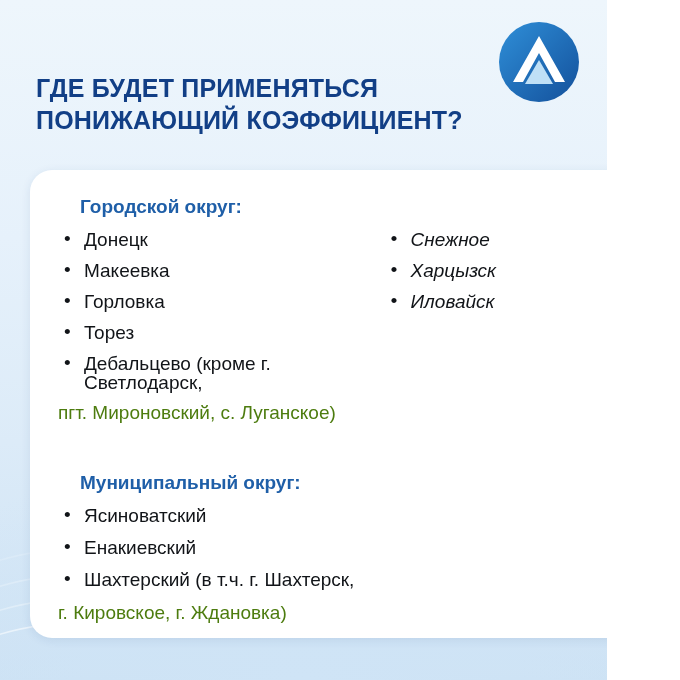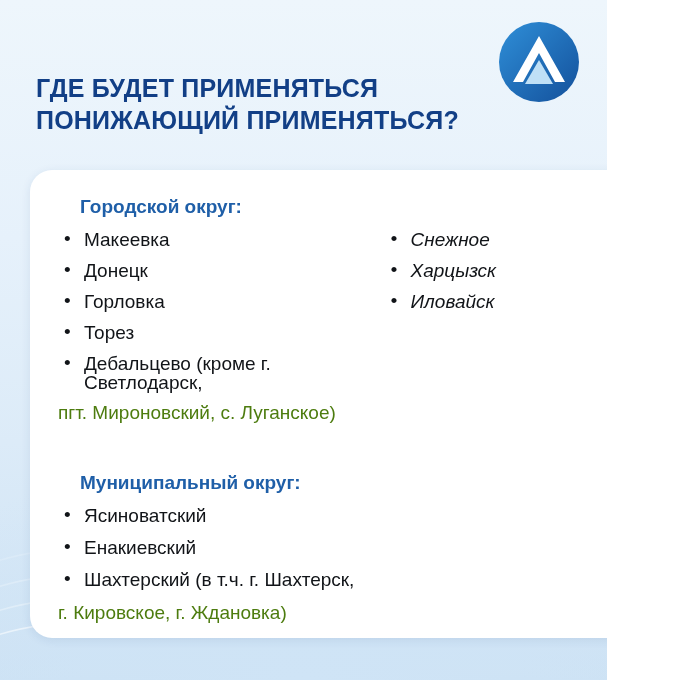--- a/index.html
+++ b/index.html
@@ -137,32 +137,32 @@
         </linearGradient>
       </defs>
       <circle cx="42" cy="42" r="40" fill="url(#lg)"></circle>
       <path d="M42 16 L68 62 L58 62 L42 33 L26 62 L16 62 Z" fill="#ffffff"></path>
       <path d="M42 40 L56 64 L28 64 Z" fill="#bfe0f6"></path>
     </svg>
   </div>
 
   <div class="title">
     <span class="line">ГДЕ БУДЕТ ПРИМЕНЯТЬСЯ</span>
-    <span class="line">ПОНИЖАЮЩИЙ ПРИМЕНЯТЬСЯ?</span>
+    <span class="line">ПОНИЖАЮЩИЙ КОЭФФИЦИЕНТ?</span>
   </div>
 
   <div class="card">
 
     <div class="section-title">Городской округ:</div>
 
     <div class="cols">
       <div class="col-left">
         <ul class="items">
+          <li>Донецк</li>
           <li>Макеевка</li>
-          <li>Донецк</li>
           <li>Горловка</li>
           <li>Торез</li>
           <li>Дебальцево (кроме г. Светлодарск,</li>
         </ul>
         <div class="wrapline">пгт. Мироновский,  с. Луганское)</div>
       </div>
       <div class="col-right">
         <ul class="items">
           <li>Снежное</li>
           <li>Харцызск</li>

